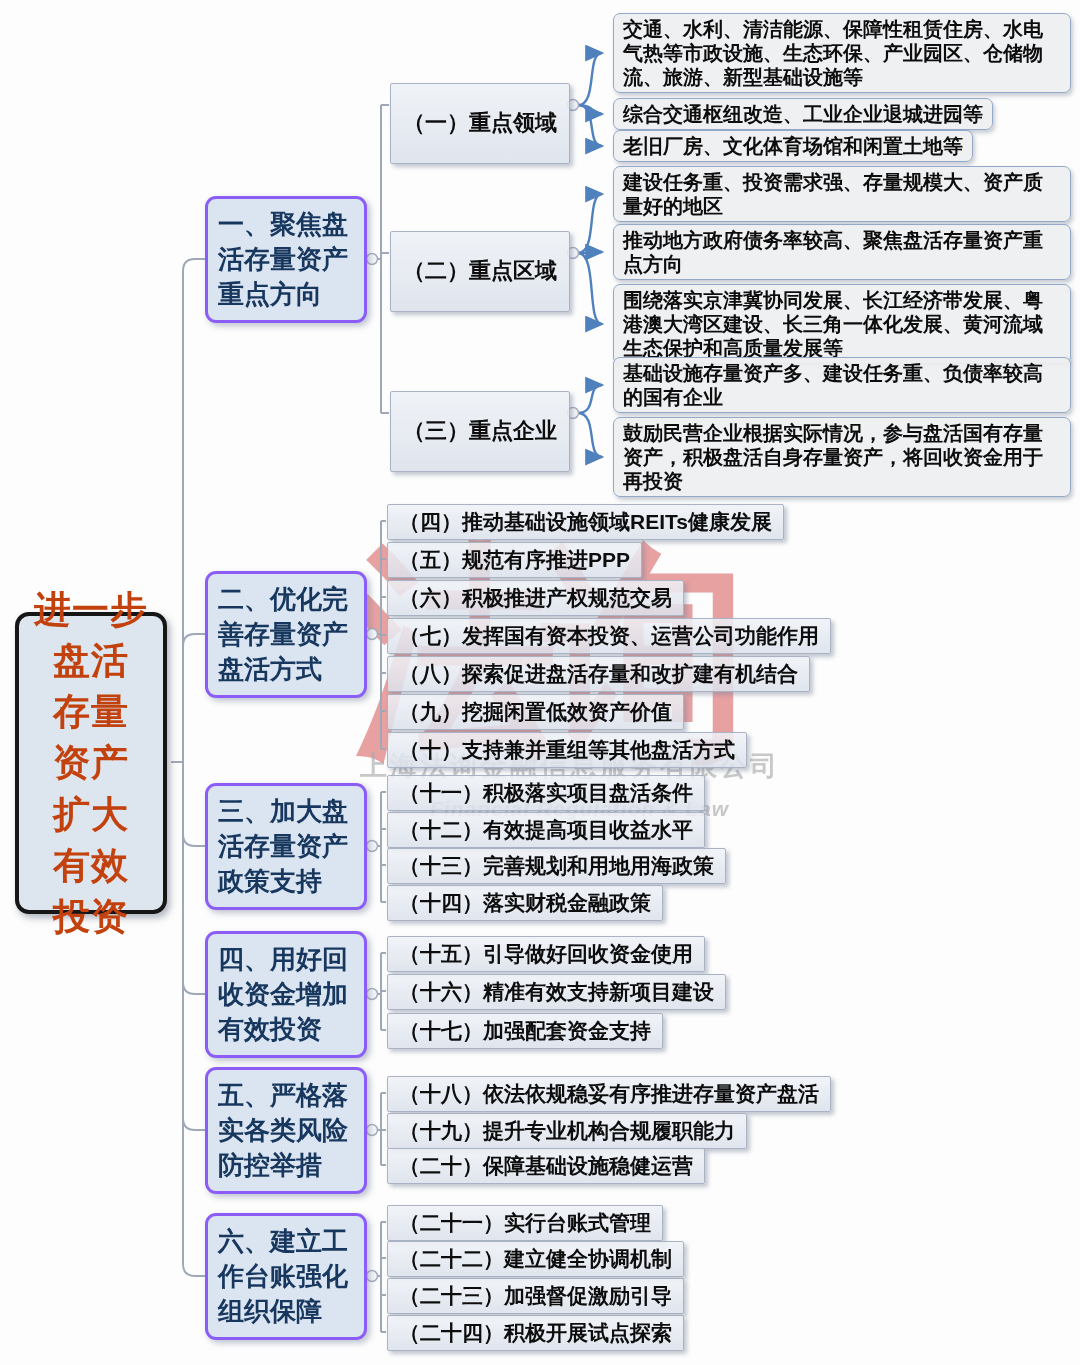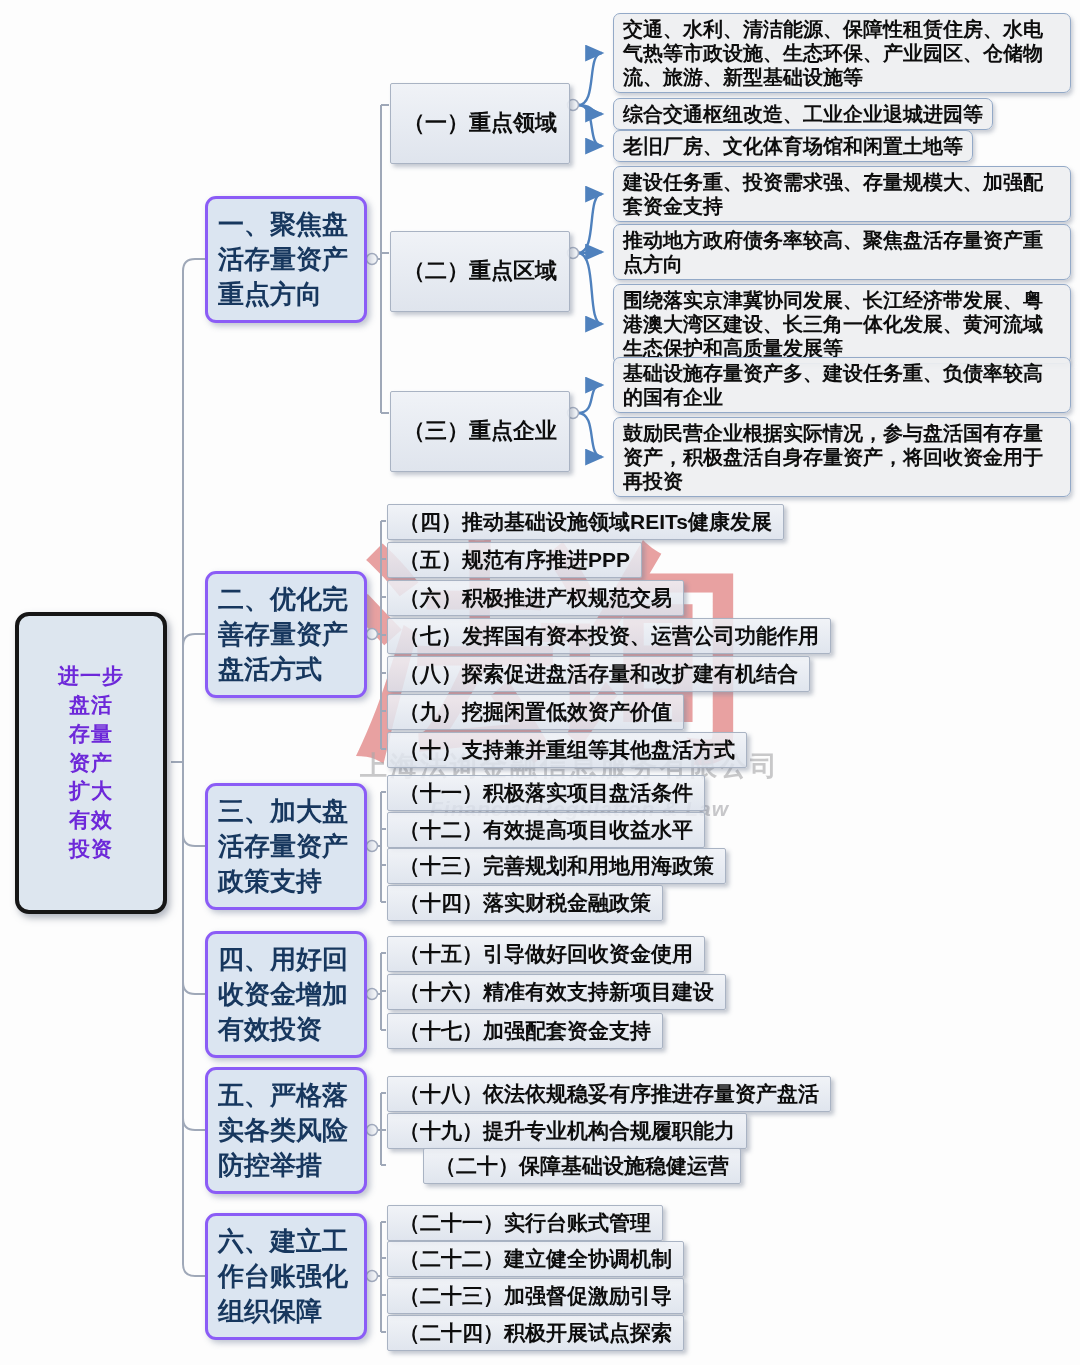--- a/index.html
+++ b/index.html
@@ -28,21 +28,21 @@
     font-size:21px;font-weight:bold;font-style:italic;letter-spacing:1px;
     color:rgba(178,178,182,0.72);white-space:nowrap;
   }
 
   
   .root{
     left:15px;top:612px;width:144px;height:294px;
     display:flex;align-items:center;justify-content:center;text-align:center;
     background:#dde6ef;border:4px solid #161616;border-radius:14px;
     box-shadow:3px 4px 7px rgba(100,110,130,.5);
-    font-size:21px;font-weight:bold;color:#6d28d9;line-height:1.38;
+    font-size:37px;font-weight:bold;color:#c2410c;line-height:1.38;
     white-space:pre-line;letter-spacing:1px;
   }
 
   
   .section{
     left:205px;width:136px;padding:8px 10px;
     background:#dbe5f1;border:3px solid #8b5cf6;border-radius:11px;
     box-shadow:3px 3px 6px rgba(110,125,150,.45);
     font-size:26px;font-weight:bold;color:#17375e;line-height:1.35;
   }
@@ -151,21 +151,21 @@
   <div class="abs section" style="top:1213px;">六、建立工作台账强化组织保障</div>
 
   <div class="abs subnode" style="top:83px;">（一）重点领域</div>
   <div class="abs subnode" style="top:231px;">（二）重点区域</div>
   <div class="abs subnode" style="top:391px;">（三）重点企业</div>
 
   <div class="abs leafbox wide" style="top:13px;">交通、水利、清洁能源、保障性租赁住房、水电气热等市政设施、生态环保、产业园区、仓储物流、旅游、新型基础设施等</div>
   <div class="abs leafbox one" style="top:98px;">综合交通枢纽改造、工业企业退城进园等</div>
   <div class="abs leafbox one" style="top:130px;">老旧厂房、文化体育场馆和闲置土地等</div>
 
-  <div class="abs leafbox wide" style="top:166px;">建设任务重、投资需求强、存量规模大、加强配套资金支持</div>
+  <div class="abs leafbox wide" style="top:166px;">建设任务重、投资需求强、存量规模大、资产质量好的地区</div>
   <div class="abs leafbox wide" style="top:224px;">推动地方政府债务率较高、聚焦盘活存量资产重点方向</div>
   <div class="abs leafbox wide" style="top:284px;">围绕落实京津冀协同发展、长江经济带发展、粤港澳大湾区建设、长三角一体化发展、黄河流域生态保护和高质量发展等</div>
 
   <div class="abs leafbox wide" style="top:357px;">基础设施存量资产多、建设任务重、负债率较高的国有企业</div>
   <div class="abs leafbox wide" style="top:417px;">鼓励民营企业根据实际情况，参与盘活国有存量资产，积极盘活自身存量资产，将回收资金用于再投资</div>
 
   <div class="abs item" style="top:504px;">（四）推动基础设施领域REITs健康发展</div>
   <div class="abs item" style="top:542px;">（五）规范有序推进PPP</div>
   <div class="abs item" style="top:580px;">（六）积极推进产权规范交易</div>
   <div class="abs item" style="top:618px;">（七）发挥国有资本投资、运营公司功能作用</div>
@@ -177,20 +177,20 @@
   <div class="abs item" style="top:812px;">（十二）有效提高项目收益水平</div>
   <div class="abs item" style="top:848px;">（十三）完善规划和用地用海政策</div>
   <div class="abs item" style="top:885px;">（十四）落实财税金融政策</div>
 
   <div class="abs item" style="top:936px;">（十五）引导做好回收资金使用</div>
   <div class="abs item" style="top:974px;">（十六）精准有效支持新项目建设</div>
   <div class="abs item" style="top:1013px;">（十七）加强配套资金支持</div>
 
   <div class="abs item" style="top:1076px;">（十八）依法依规稳妥有序推进存量资产盘活</div>
   <div class="abs item" style="top:1113px;">（十九）提升专业机构合规履职能力</div>
-  <div class="abs item" style="top:1148px;margin-left:36px;">（二十）保障基础设施稳健运营</div>
+  <div class="abs item" style="top:1148px;">（二十）保障基础设施稳健运营</div>
 
   <div class="abs item" style="top:1205px;">（二十一）实行台账式管理</div>
   <div class="abs item" style="top:1241px;">（二十二）建立健全协调机制</div>
   <div class="abs item" style="top:1278px;">（二十三）加强督促激励引导</div>
   <div class="abs item" style="top:1315px;">（二十四）积极开展试点探索</div>
 
 </div>
 
 </body></html>

